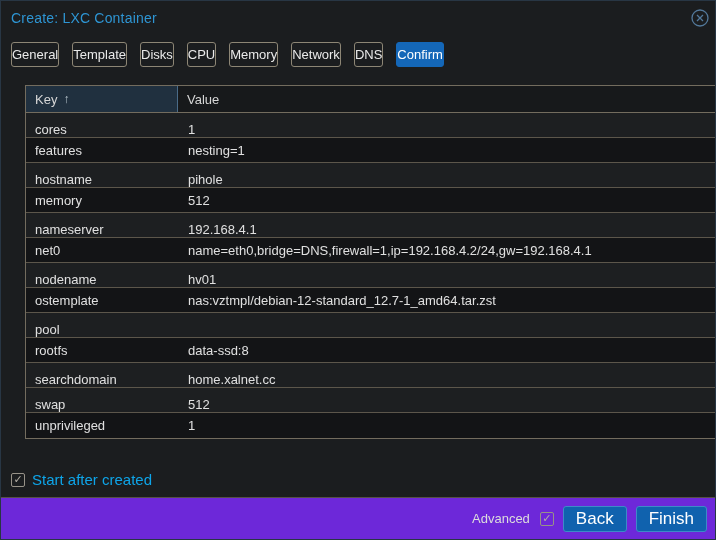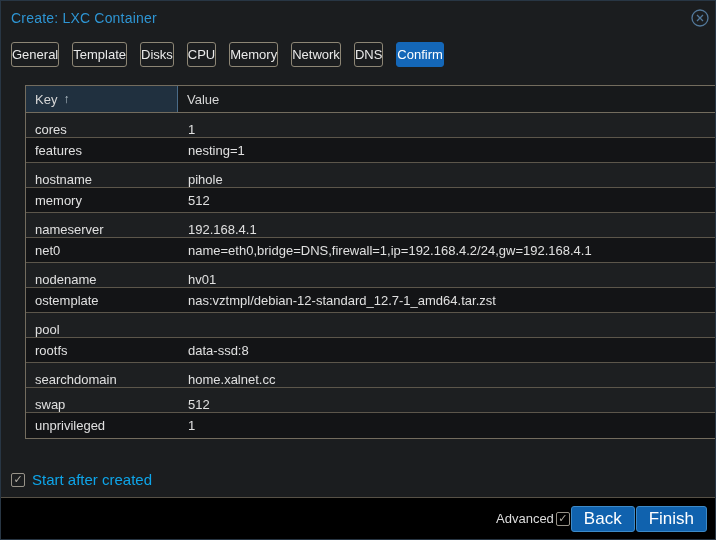--- a/index.html
+++ b/index.html
@@ -66,23 +66,23 @@
     flex:none;
   }
   .start-row {
     position:absolute; left:10px; top:470px;
     display:flex; align-items:center; gap:7px;
   }
   .start-label { font-size:15px; color:#0ea5e9; }
 
   .footer {
     position:absolute; left:0; right:0; bottom:0; height:42px;
-    border-top:1px solid #575146; background:#000000;
+    border-top:1px solid #575146; background:#6d28d9;
     display:flex; align-items:center; justify-content:flex-end;
-    gap:1px; padding-right:8px;
+    gap:9px; padding-right:8px;
   }
   .adv-label { font-size:13px; color:#dcdcdc; margin-right:1px; }
   .btn {
     min-width:60px; height:26px; padding:0 12px;
     background:#1062ae; border:1px solid #3d8ac8; border-radius:3px;
     color:#ffffff; font-size:17px; cursor:pointer;
     display:inline-flex; align-items:center; justify-content:center;
   }
 </style>
 </head>

